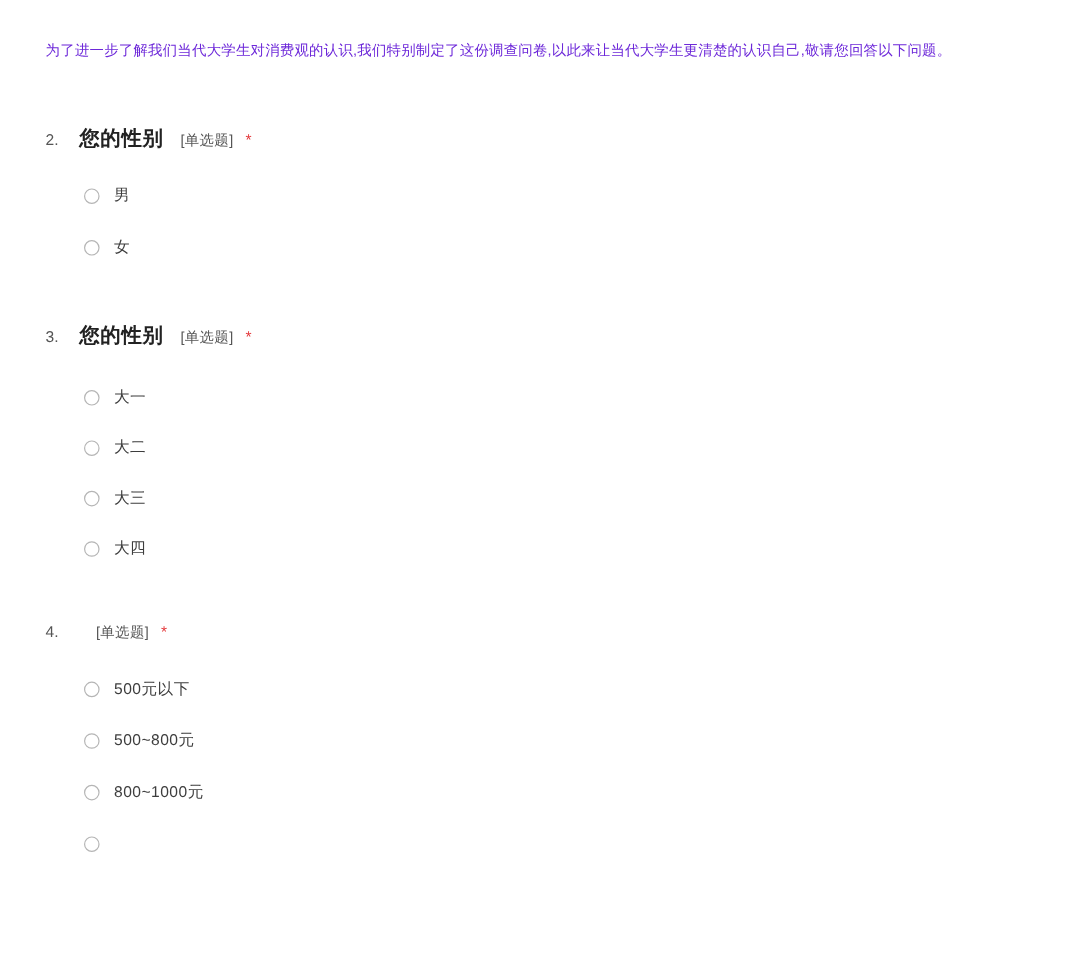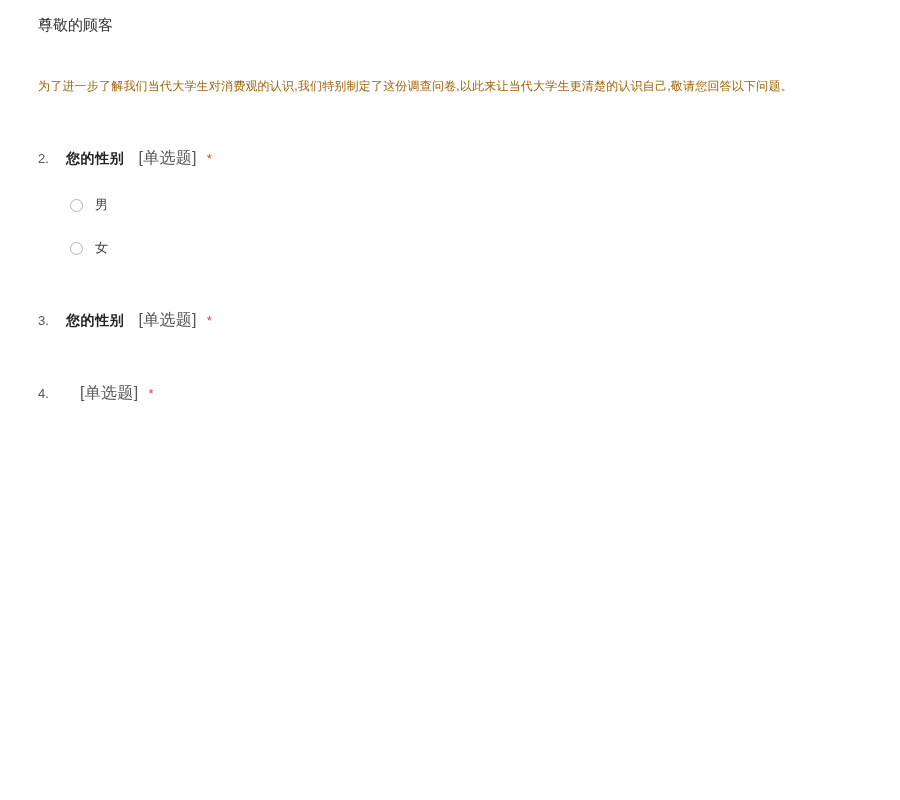--- a/index.html
+++ b/index.html
@@ -22,48 +22,48 @@
   .survey-title {
     font-size: 15px;
     color: #333333;
     font-weight: normal;
     margin: 0 0 0 0;
     padding: 0;
     line-height: 22px;
   }
   .survey-desc {
     font-size: 12px;
-    color: #a16207;
+    color: #6d28d9;
     line-height: 20px;
-    margin-top: 40px;
+    margin-top: 18px;
     letter-spacing: 0.2px;
   }
 
   .question {
     margin-top: 52px;
   }
   .q-head {
     display: flex;
     align-items: baseline;
   }
   .q-index {
     width: 28px;
     font-size: 13px;
     color: #555555;
     flex: 0 0 28px;
   }
   .q-title {
-    font-size: 14px;
+    font-size: 17px;
     font-weight: bold;
     color: #222222;
     letter-spacing: 0.6px;
     text-align: right;
   }
   .q-type {
-    font-size: 16px;
+    font-size: 12px;
     color: #555555;
     margin-left: 14px;
     letter-spacing: 0.3px;
   }
   .q-required {
     color: #e4393c;
     font-size: 13px;
     margin-left: 10px;
   }
 
@@ -96,21 +96,20 @@
   .q3 .options { margin-top: 30px; }
   .q3 .option { margin-bottom: 22px; }
   .q4 .options { margin-top: 28px; }
   .q4 .option { margin-bottom: 23px; }
 </style>
 </head>
 <body>
 
 <div class="survey">
 
-  <div class="survey-title">尊敬的顾客</div>
   <div class="survey-desc">为了进一步了解我们当代大学生对消费观的认识,我们特别制定了这份调查问卷,以此来让当代大学生更清楚的认识自己,敬请您回答以下问题。</div>
 
   <div class="question q2">
     <div class="q-head">
       <span class="q-index">2.</span>
       <span class="q-title">您的性别</span>
       <span class="q-type">[单选题]</span>
       <span class="q-required">*</span>
     </div>
     <div class="options">
@@ -125,23 +124,59 @@
     </div>
   </div>
 
   <div class="question q3">
     <div class="q-head">
       <span class="q-index">3.</span>
       <span class="q-title">您的性别</span>
       <span class="q-type">[单选题]</span>
       <span class="q-required">*</span>
     </div>
+    <div class="options">
+      <div class="option">
+        <span class="radio"></span>
+        <span class="opt-label">大一</span>
+      </div>
+      <div class="option">
+        <span class="radio"></span>
+        <span class="opt-label">大二</span>
+      </div>
+      <div class="option">
+        <span class="radio"></span>
+        <span class="opt-label">大三</span>
+      </div>
+      <div class="option">
+        <span class="radio"></span>
+        <span class="opt-label">大四</span>
+      </div>
+    </div>
   </div>
 
   <div class="question q4">
     <div class="q-head">
       <span class="q-index">4.</span>
       <span class="q-type">[单选题]</span>
       <span class="q-required">*</span>
     </div>
+    <div class="options">
+      <div class="option">
+        <span class="radio"></span>
+        <span class="opt-label">500元以下</span>
+      </div>
+      <div class="option">
+        <span class="radio"></span>
+        <span class="opt-label">500~800元</span>
+      </div>
+      <div class="option">
+        <span class="radio"></span>
+        <span class="opt-label">800~1000元</span>
+      </div>
+      <div class="option">
+        <span class="radio"></span>
+        <span class="opt-label"></span>
+      </div>
+    </div>
   </div>
 
 </div>
 
 </body></html>

